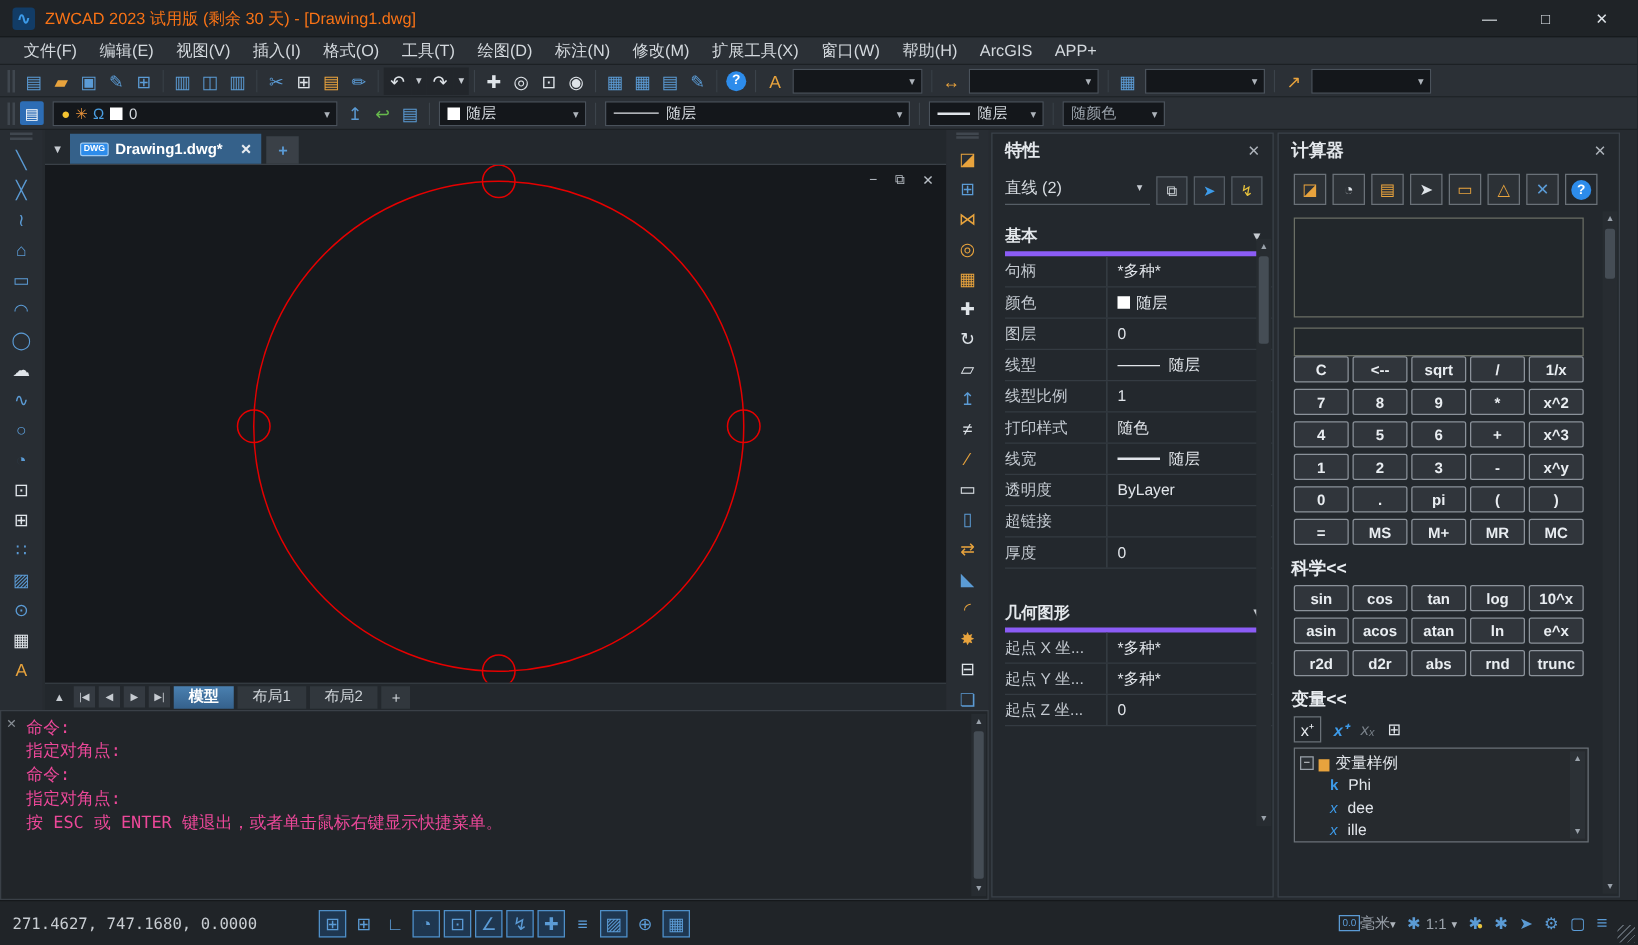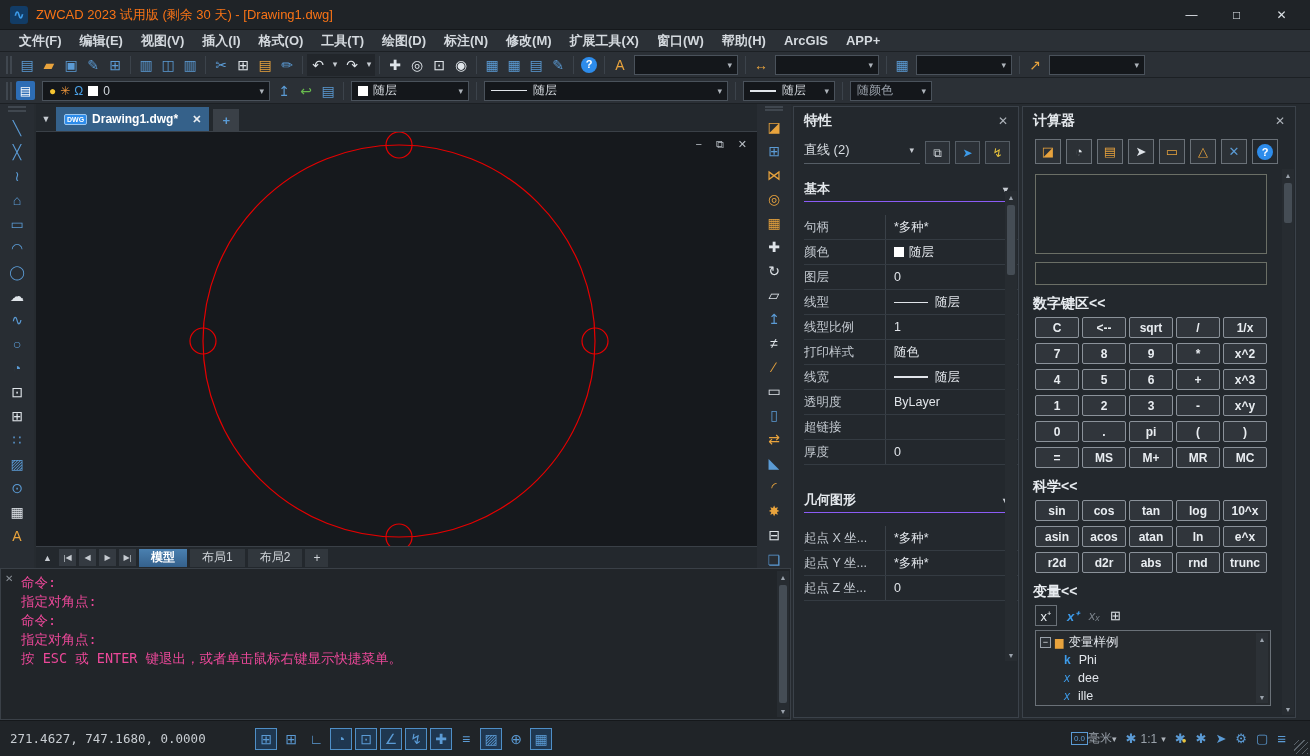--- a/index.html
+++ b/index.html
@@ -9,21 +9,21 @@
 
   
   .titlebar { height:30px; background:#1f2327; display:flex; align-items:center; padding:0 6px; border-bottom:1px solid #15181b; }
   .logo { width:18px; height:18px; background:#123c66; color:#3d9be9; border-radius:3px; display:flex; align-items:center; justify-content:center; font-weight:bold; margin:0 8px 0 4px; font-size:13px;}
   .title-text { color:#f97316; font-size:13px; }
   .win-controls { margin-left:auto; display:flex; }
   .winbtn { width:45px; height:28px; display:flex; align-items:center; justify-content:center; color:#dfe4e9; font-size:12px; }
 
   
   .menubar { height:22px; background:#2b3036; display:flex; align-items:center; padding-left:10px; border-bottom:1px solid #1c2024; }
-  .menu-item { padding:0 9px; height:38px; display:flex; align-items:center; color:#d4d9de; font-size:13px;font-weight:bold; }
+  .menu-item { padding:0 9px; height:38px; display:flex; align-items:center; color:#d4d9de; font-size:13px; }
 
   
   .toolbar { height:26px; background:#2b3036; display:flex; align-items:center; border-bottom:1px solid #1c2024; padding-left:2px; }
   .drag { width:6px; height:18px; border-left:2px solid #40474f; border-right:2px solid #40474f; margin:0 4px; }
   .ti { width:22px; height:22px; display:flex; align-items:center; justify-content:center; font-size:14px; line-height:1; }
   .b { color:#5b9bd5; } .o { color:#e8a33d; } .w { color:#dfe4e9; } .g { color:#67b94d; }
   .tsep { width:1px; height:18px; background:#1c2024; border-right:1px solid #3c434b; margin:0 4px; }
   .hl { background:#22262b; }
   .dd { width:12px; color:#c6cbd1; font-size:9px; }
   .help { background:#2d8ceb; color:#fff; border-radius:50%; width:16px; height:16px; font-size:11px; font-weight:bold; margin:0 3px; }
@@ -77,21 +77,21 @@
   .panel-title { font-size:14px; font-weight:bold; color:#e4e8ec; }
   .panel-close { margin-left:auto; color:#aeb4bb; font-size:12px; }
 
   
   .props { left:793px; width:226px; }
   .psel { display:flex; align-items:center; padding:6px 8px 8px 10px; gap:5px; }
   .psel-combo { flex:1; display:flex; align-items:center; border-bottom:1px solid #565e66; padding-bottom:4px; color:#d8dde2; font-size:13px; }
   .psel-combo .dda { margin-left:auto; font-size:9px; color:#c6cbd1; padding-right:6px; }
   .pbtn { width:25px; height:23px; background:#2b3036; border:1px solid #545c64; color:#cfd4d9; display:flex; align-items:center; justify-content:center; font-size:12px; }
   .pbtn.bl { color:#3d9be9; } .pbtn.yl { color:#e8c33d; }
-  .psection { display:flex; align-items:center; margin:8px 10px 13px 10px; padding-bottom:3px; border-bottom:1px solid #8b5cf6; font-weight:bold; color:#e4e8ec; font-size:13px; }
+  .psection { display:flex; align-items:center; margin:8px 10px 0 10px; padding-bottom:3px; border-bottom:4px solid #8b5cf6; font-weight:bold; color:#e4e8ec; font-size:13px; }
   .psection .chev { margin-left:auto; font-size:10px; color:#c6cbd1; }
   .prow { display:flex; height:25px; border-bottom:1px solid #343b42; margin-left:10px; }
   .plabel { width:82px; display:flex; align-items:center; color:#c3c9d0; font-size:12.5px; border-right:1px solid #3a4148; }
   .pval { flex:1; display:flex; align-items:center; padding-left:8px; font-size:12.5px; color:#e1e5ea; }
   .pline { display:inline-block; width:34px; height:0; border-top:1px solid #e1e5ea; margin-right:7px; }
   .props-scroll { top:84px; height:470px; right:1px; }
   .props-scroll .thumb { height:70px; margin-top:2px; }
 
   
   .calc { left:1022px; width:274px; }
@@ -497,21 +497,20 @@
             <div class="cbtn o">△</div>
             <div class="cbtn b">✕</div>
           </div>
         <div class="cbtn hlp">
             <span>?</span>
           </div>
       </div>
       <div class="calc-history"></div>
       <div class="calc-input"></div>
 
-      <div class="calc-label">数字键区&lt;&lt;</div>
       <div class="pad">
 
       <div class="key">C</div>
           <div class="key">&lt;--</div>
           <div class="key">sqrt</div>
           <div class="key">/</div>
           <div class="key">1/x</div>
           <div class="key">7</div>
           <div class="key">8</div>
           <div class="key">9</div>

